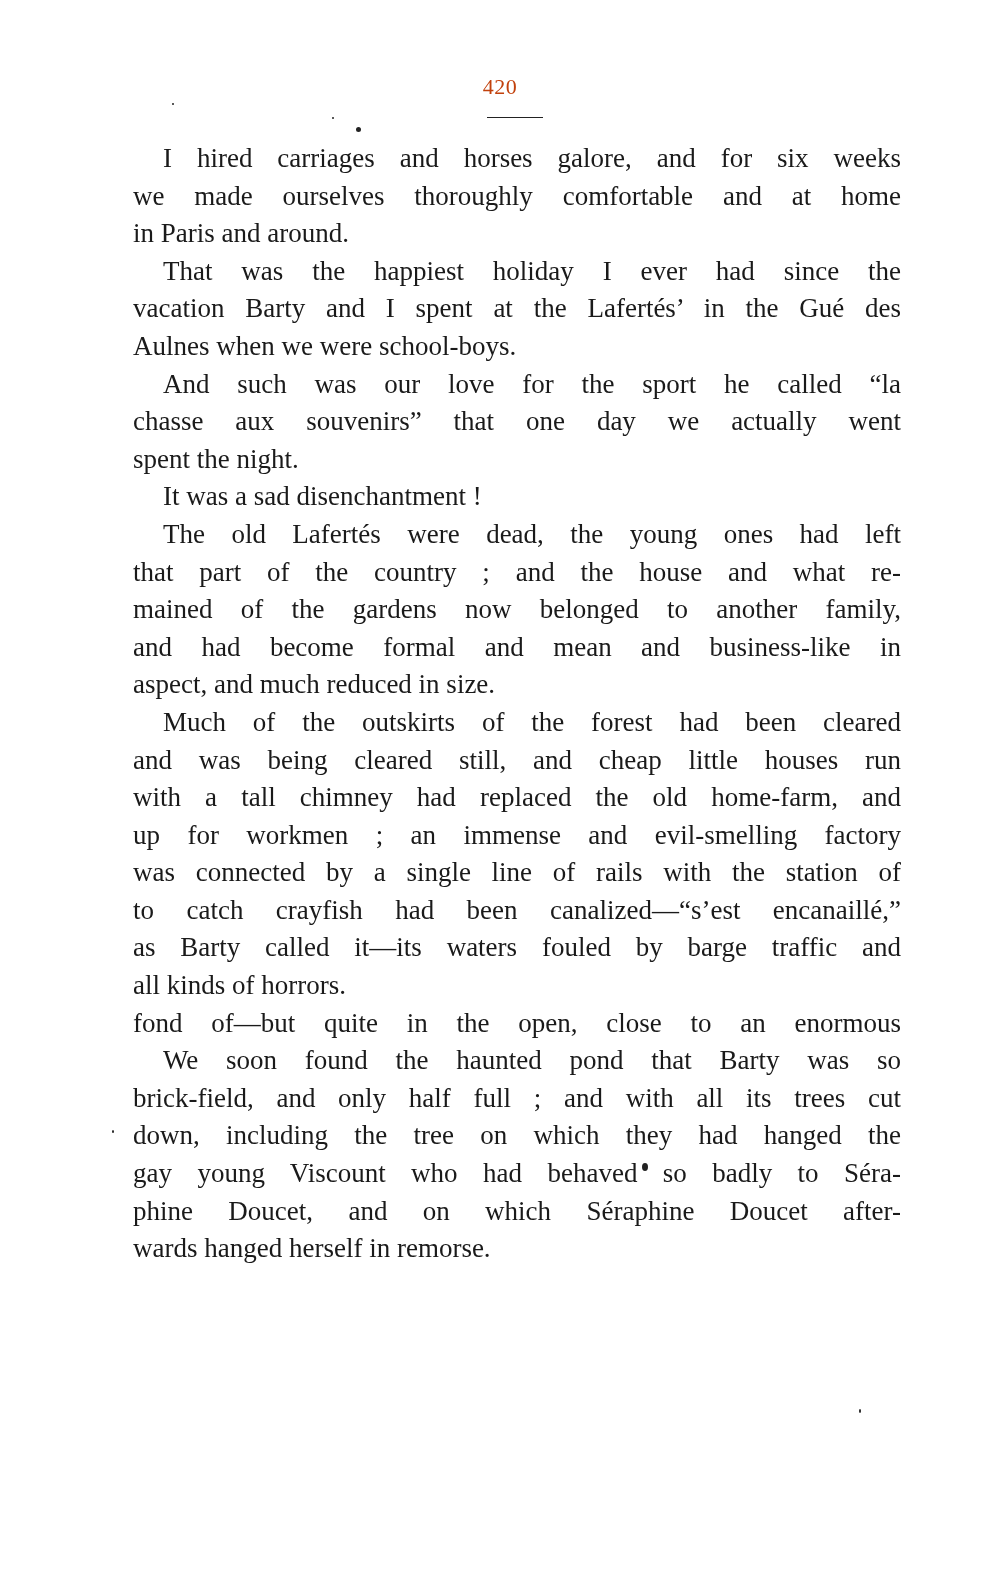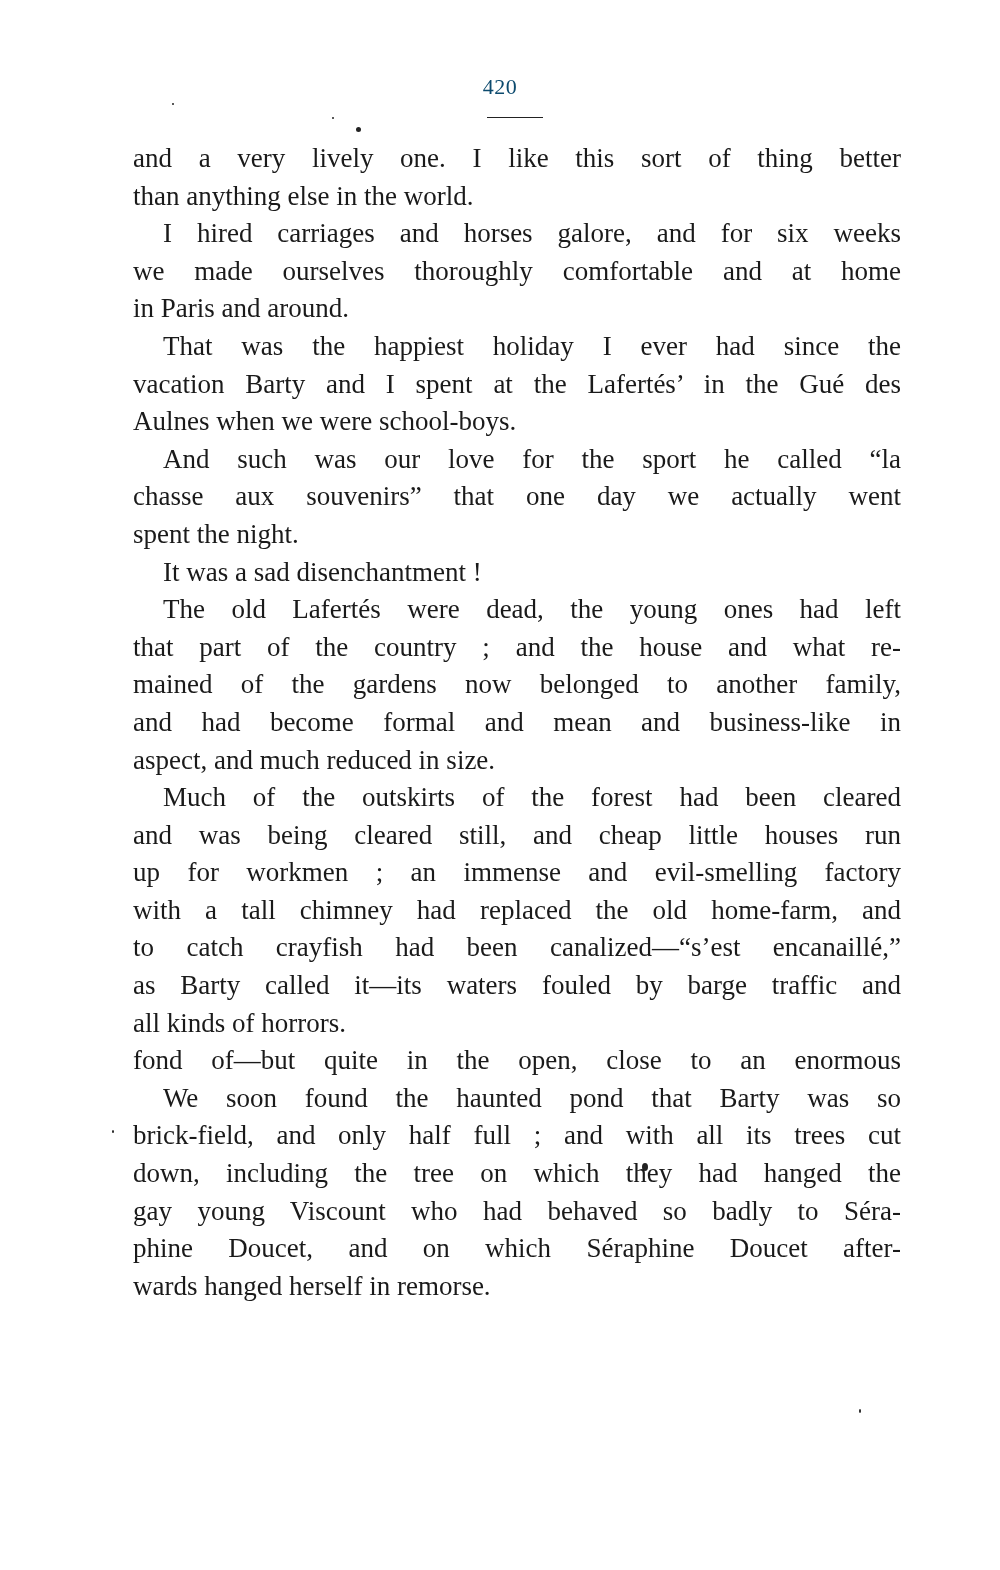--- a/index.html
+++ b/index.html
@@ -23,21 +23,21 @@
       height: 1570px;
     }
     .page-number {
       position: absolute;
       top: 74px;
       left: 0;
       width: 1000px;
       text-align: center;
       font-size: 22px;
       letter-spacing: 0.5px;
-      color: #0c4a6e;
+      color: #c2410c;
     }
     .header-rule {
       position: absolute;
       top: 117px;
       left: 487px;
       width: 56px;
       height: 0;
       border-top: 1.5px solid #222;
     }
     .speck {
@@ -79,24 +79,20 @@
 
   <div class="speck" style="left:356px;top:127px;width:5px;height:5px;"></div>
   <div class="speck" style="left:172px;top:103px;width:2px;height:2px;"></div>
   <div class="speck" style="left:332px;top:117px;width:2px;height:2px;"></div>
   <div class="speck" style="left:642px;top:1163px;width:6px;height:8px;"></div>
   <div class="speck" style="left:112px;top:1130px;width:2px;height:3px;"></div>
   <div class="speck" style="left:859px;top:1409px;width:2px;height:4px;"></div>
 
   <div class="text-block" id="text-block">
       <div>
-        <div class="line">and a very lively one.  I like this sort of thing better</div>
-        <div class="line last">than anything else in the world.</div>
-      </div>
-      <div>
         <div class="line indent">I hired carriages and horses galore, and for six weeks</div>
         <div class="line">we made ourselves thoroughly comfortable and at home</div>
         <div class="line last">in Paris and around.</div>
       </div>
       <div>
         <div class="line indent">That was the happiest holiday I ever had since the</div>
         <div class="line">vacation Barty and I spent at the Lafertés’ in the Gué des</div>
         <div class="line last">Aulnes when we were school-boys.</div>
       </div>
       <div>
@@ -110,22 +106,23 @@
       <div>
         <div class="line indent">The old Lafertés were dead, the young ones had left</div>
         <div class="line">that part of the country ; and the house and what re-</div>
         <div class="line">mained of the gardens now belonged to another family,</div>
         <div class="line">and had become formal and mean and business-like in</div>
         <div class="line last">aspect, and much reduced in size.</div>
       </div>
       <div>
         <div class="line indent">Much of the outskirts of the forest had been cleared</div>
         <div class="line">and was being cleared still, and cheap little houses run</div>
+        <div class="line">with a tall chimney had replaced the old home-farm, and</div>
         <div class="line">up for workmen ; an immense and evil-smelling factory</div>
-        <div class="line">with a tall chimney had replaced the old home-farm, and</div>
+        <div class="line">was connected by a single line of rails with the station of</div>
         <div class="line">to catch crayfish had been canalized—“s’est encanaillé,”</div>
         <div class="line">as Barty called it—its waters fouled by barge traffic and</div>
         <div class="line last">all kinds of horrors.</div>
       </div>
       <div>
         <div class="line">fond of—but quite in the open, close to an enormous</div>
         <div class="line indent">We soon found the haunted pond that Barty was so</div>
         <div class="line">brick-field, and only half full ; and with all its trees cut</div>
         <div class="line">down, including the tree on which they had hanged the</div>
         <div class="line">gay young Viscount who had behaved so badly to Séra-</div>

